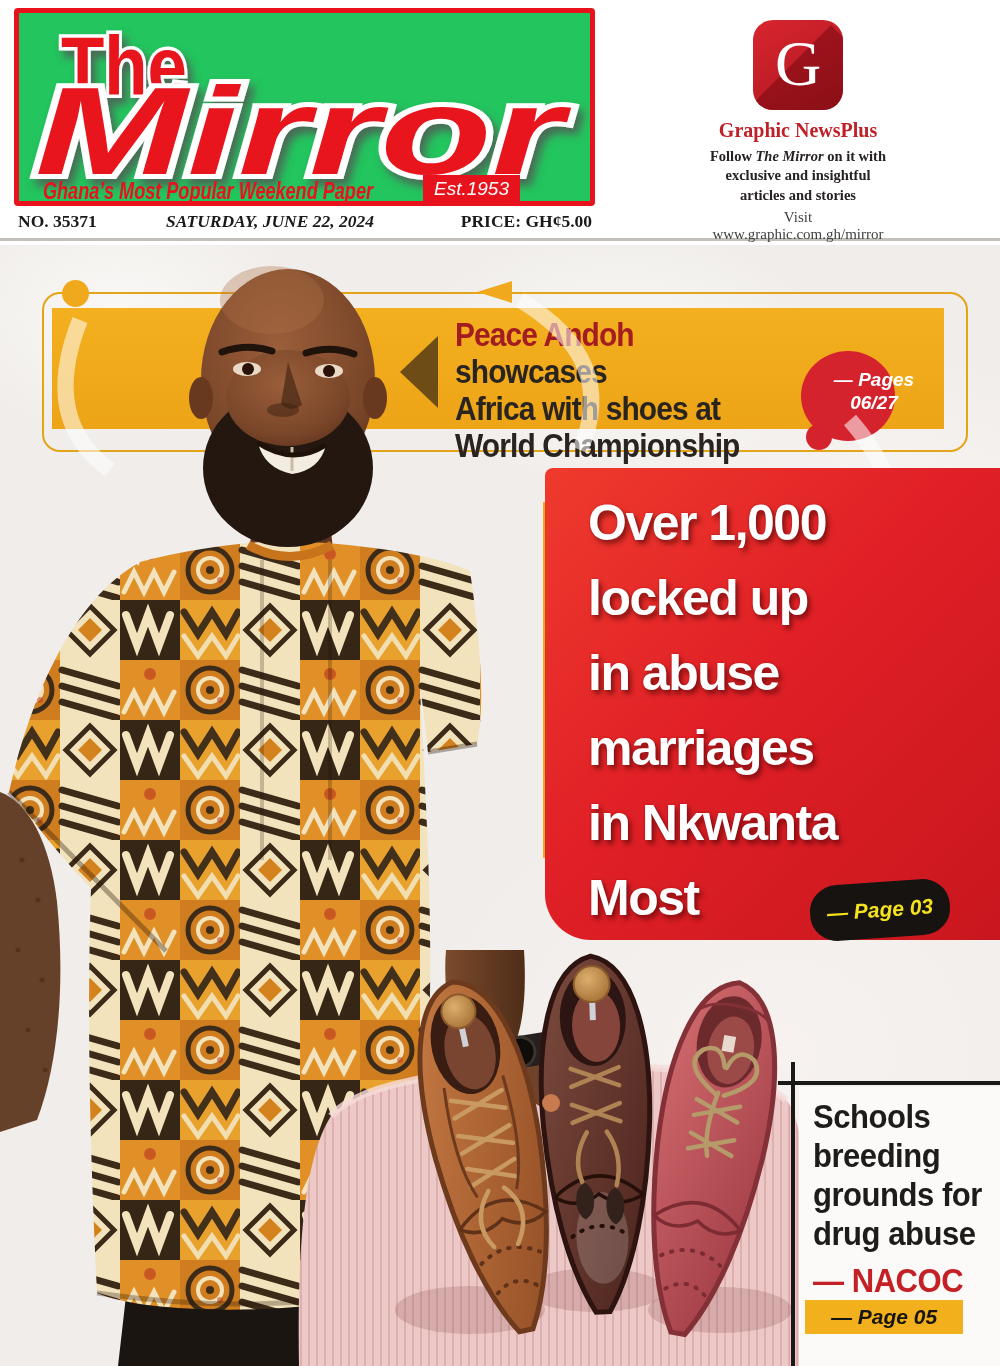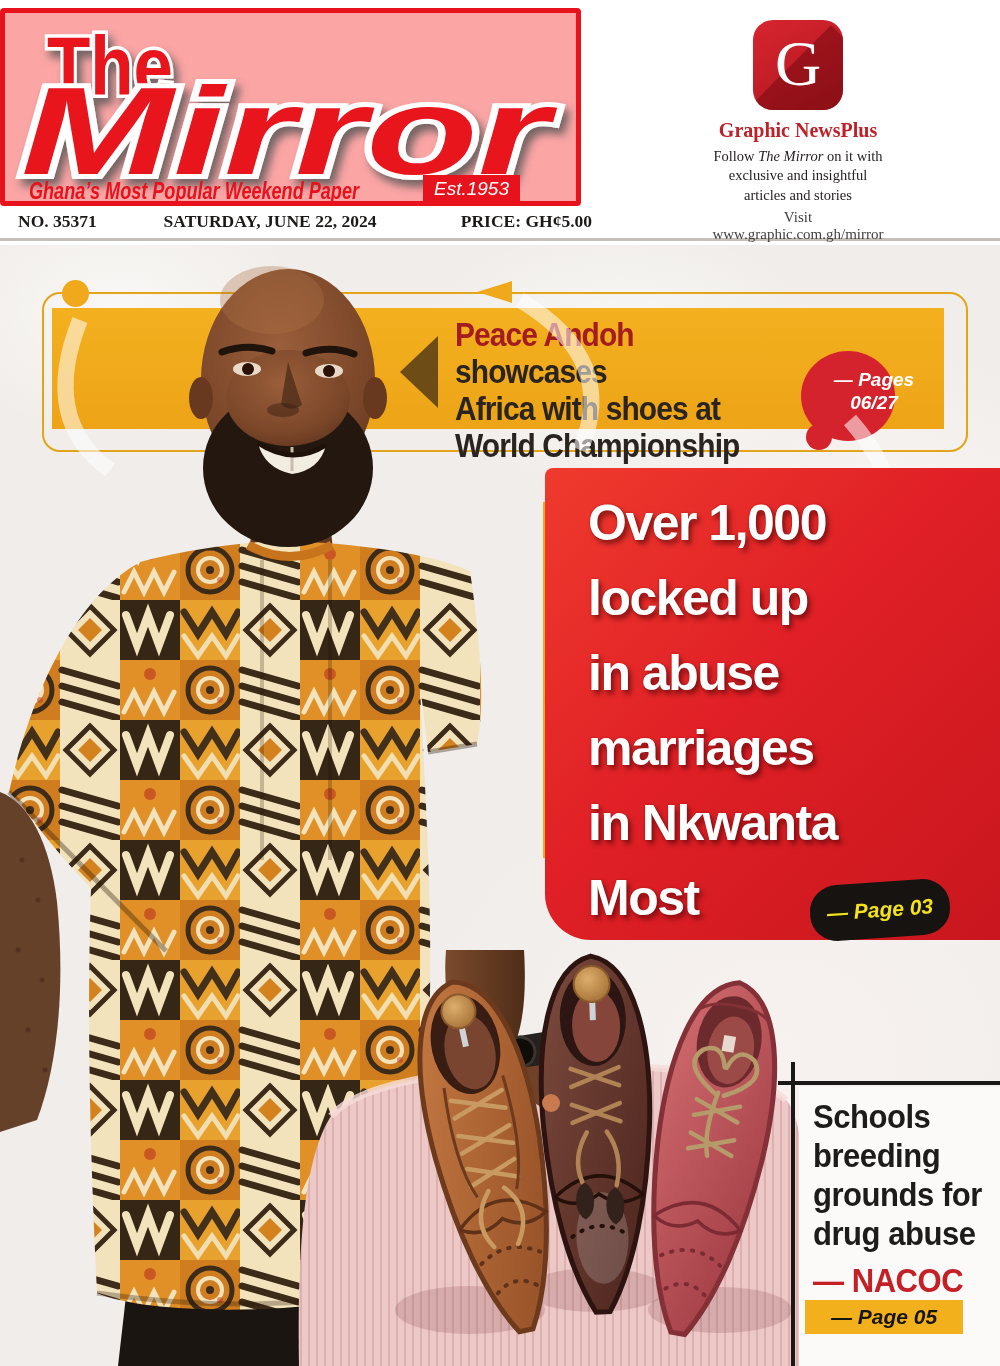--- a/index.html
+++ b/index.html
@@ -1,39 +1,39 @@
 <!DOCTYPE html>
 <html><head>
 <meta charset="utf-8">
 <style>
   html,body{margin:0;padding:0;background:#888;}
   .page{position:relative;width:1000px;height:1366px;background:#ffffff;overflow:hidden;
         font-family:"Liberation Sans",sans-serif;}
   .abs{position:absolute;}
 
   
-  .masthead-box{left:0;top:8px;width:571px;height:188px;border:5px solid #e8121d;
-                border-radius:4px;background:#fca5a5;z-index:6;}
+  .masthead-box{left:14px;top:8px;width:571px;height:188px;border:5px solid #e8121d;
+                border-radius:4px;background:#22c55e;z-index:6;}
   .est-badge{left:423px;top:175px;width:97px;height:27px;background:#e8121d;color:#fff;
              font-style:italic;font-weight:normal;font-size:19px;line-height:27px;text-align:center;z-index:7;}
   .info-line{font-family:"Liberation Serif",serif;font-weight:bold;font-size:17.5px;color:#1c1a19;z-index:6;}
   .issue{left:18px;top:211px;width:180px;}
-  .date{left:130px;top:211px;width:280px;text-align:center;}
+  .date{left:130px;top:211px;width:280px;text-align:center;font-style:italic;}
   .price{left:400px;top:211px;width:192px;text-align:right;}
   .divider{left:0;top:238px;width:1000px;height:3px;background:#c3bfbb;z-index:6;}
 
   .gnp{left:700px;top:16px;width:196px;text-align:center;z-index:6;}
   .gnp-logo{position:relative;width:90px;height:90px;margin:4px auto 0 auto;border-radius:20px;
             background:linear-gradient(150deg,#d8252f 0%,#c01d27 55%,#a4181f 100%);overflow:hidden;}
   .gnp-logo .shadow{position:absolute;left:18px;top:30px;width:120px;height:120px;
                     background:rgba(120,10,16,.55);transform:rotate(45deg);}
   .gnp-logo .letter{position:absolute;left:0;top:0;width:90px;height:90px;line-height:88px;
                     font-family:"Liberation Serif",serif;font-size:64px;color:#fff;text-align:center;}
   .gnp-name{margin-top:9px;font-family:"Liberation Serif",serif;font-weight:bold;font-size:20px;color:#c02128;}
-  .gnp-follow{margin-top:5px;font-family:"Liberation Serif",serif;font-weight:normal;
+  .gnp-follow{margin-top:5px;font-family:"Liberation Serif",serif;font-weight:bold;
               font-size:14.5px;line-height:1.33;color:#262223;}
   .gnp-visit{margin-top:4px;font-family:"Liberation Serif",serif;font-size:15px;color:#404040;}
 
   
   .photo-bg{left:0;top:245px;width:1000px;height:1121px;z-index:1;background:
     radial-gradient(ellipse 300px 190px at 62% 10%, #fbfaf8 0%, rgba(251,250,248,0) 70%),
     radial-gradient(ellipse 420px 300px at 88% 28%, #f9f6f3 0%, rgba(249,246,243,0) 70%),
     radial-gradient(ellipse 260px 180px at 12% 6%,  #faf8f6 0%, rgba(250,248,246,0) 70%),
     radial-gradient(ellipse 520px 420px at 78% 72%, #f7f2ef 0%, rgba(247,242,239,0) 72%),
     #f0edea;}

